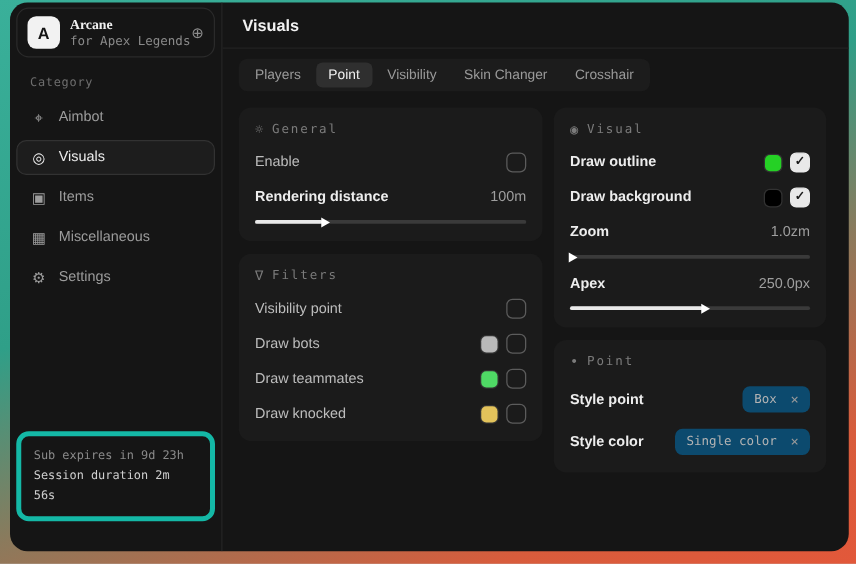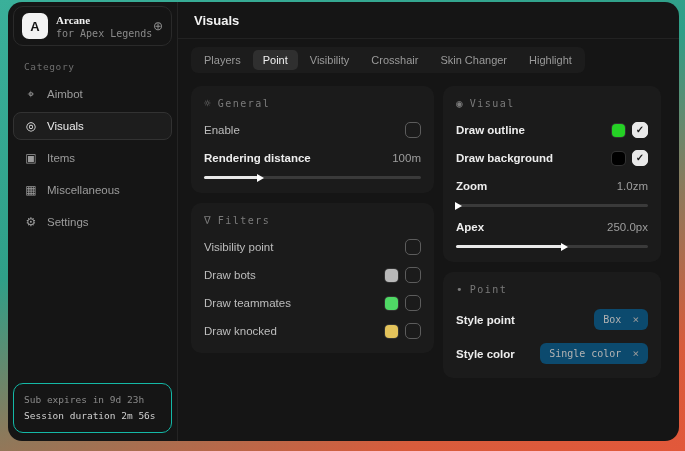--- a/index.html
+++ b/index.html
@@ -18,21 +18,21 @@
   .side-header { border:1px solid #2a2a2a; border-radius:10px; padding:6px 8px; display:flex; align-items:center; gap:8px; margin:0 1px; }
   .logo { width:26px; height:26px; background:#f2f2f2; color:#141414; border-radius:7px; display:flex; align-items:center; justify-content:center; font-weight:bold; font-size:13px; flex:0 0 auto; }
   .titles { flex:1; min-width:0; }
   .app-name { font-size:11px; font-weight:700; color:#f0f0f0;font-family:Liberation Serif, serif; }
   .app-sub { font-size:10px; color:#8a8a8a; font-family:"DejaVu Sans Mono", monospace; margin-top:2px; white-space:nowrap; }
   .header-icon { color:#8d8d8d; font-size:12px; }
   .category { color:#6e6e6e; font-size:9.5px; letter-spacing:0.6px; margin:15px 0 6px 12px; font-family:"DejaVu Sans Mono", monospace; }
   .nav-item { display:flex; align-items:center; gap:9px; padding:6px 10px; margin:2px 1px; border-radius:8px; color:#9c9c9c; font-size:11.5px; border:1px solid transparent; cursor:default; }
   .nav-item.selected { background:#1d1d1d; border-color:#323232; color:#ececec; }
   .nav-icon { width:14px; text-align:center; font-size:12px; }
-  .side-footer { margin:auto 1px 0; border:1px solid #14b8a6; border-radius:10px; padding:8px 10px; font-family:"DejaVu Sans Mono", monospace; font-size:9.5px; line-height:1.7; }
+  .side-footer { margin:auto 1px 16px; border:4px solid #14b8a6; border-radius:10px; padding:8px 10px; font-family:"DejaVu Sans Mono", monospace; font-size:9.5px; line-height:1.7; }
   .foot1 { color:#8a8a8a; }
   .foot2 { color:#cfcfcf; }
   
   .main { flex:1; display:flex; flex-direction:column; min-width:0; }
   .main-header { padding:11px 16px 10px; border-bottom:1px solid #222222; }
   .page-title { font-size:13px; font-weight:700; color:#f2f2f2; }
   .tabs-wrap { padding:8px 13px 0; }
   .tabbar { display:inline-flex; background:#1c1c1c; border-radius:7px; padding:3px; gap:2px; }
   .tab { padding:4px 10px; font-size:11px; color:#9a9a9a; border-radius:5px; white-space:nowrap; }
   .tab.selected { background:#2f2f2f; color:#f0f0f0; }
@@ -106,23 +106,22 @@
   <div class="main">
     <div class="main-header">
       <div class="page-title">Visuals</div>
     </div>
 
     <div class="tabs-wrap">
       <div class="tabbar">
         <div class="tab">Players</div>
         <div class="tab selected">Point</div>
         <div class="tab">Visibility</div>
+        <div class="tab">Skin Changer</div>
         <div class="tab">Crosshair</div>
-        <div class="tab">Skin Changer</div>
-        <div class="tab">Highlight</div>
       </div>
     </div>
 
     <div class="content">
 
       <div class="col-left">
 
         <div class="panel">
           <div class="panel-title">
             <span class="p-icon">☼</span>

